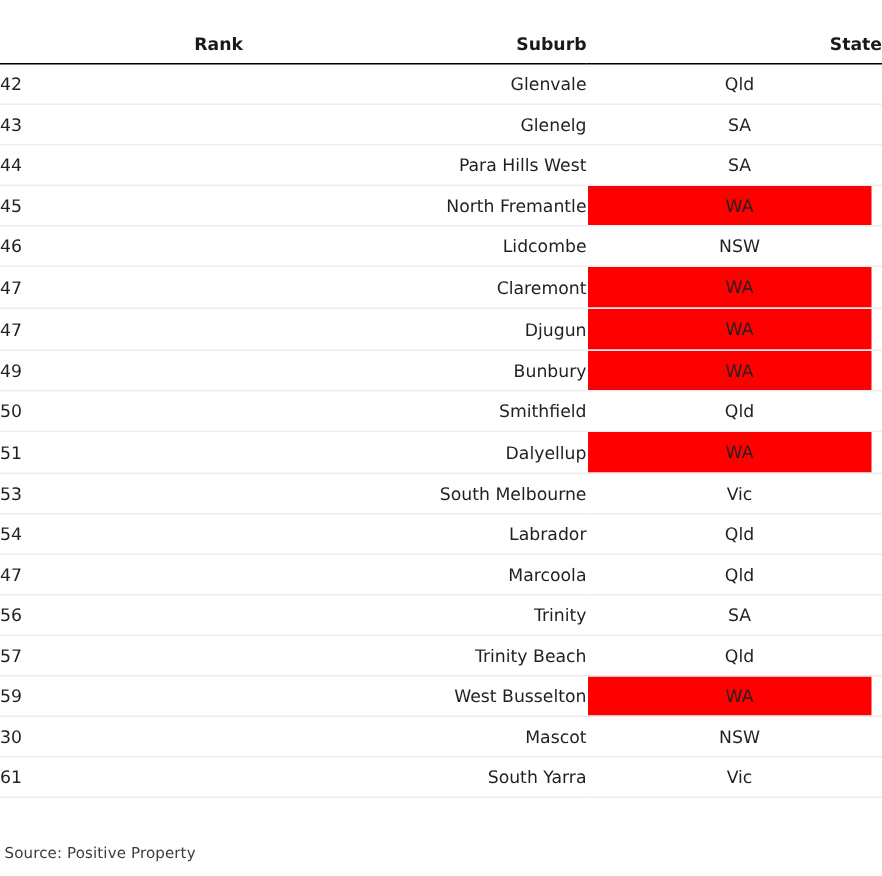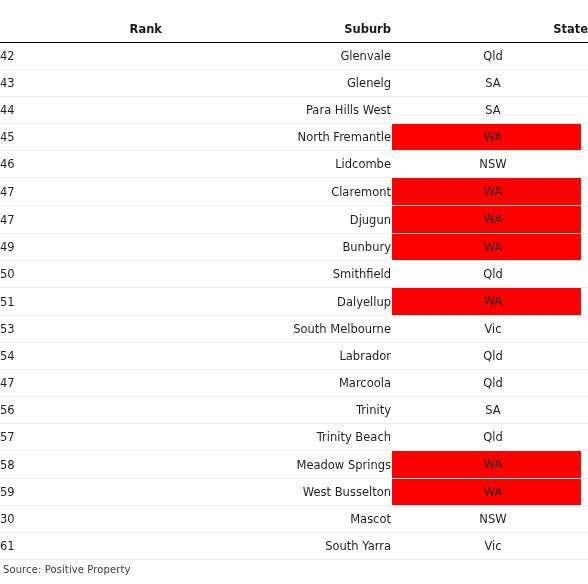--- a/index.html
+++ b/index.html
@@ -204,27 +204,20 @@
           </td>
         </tr>
         <tr class="data-row">
           <td class="c-rank">57</td>
           <td class="c-sub">Trinity Beach</td>
           <td class="c-state">
             <span class="state-fill">Qld</span>
           </td>
         </tr>
         <tr class="data-row">
-          <td class="c-rank">58</td>
-          <td class="c-sub">Meadow Springs</td>
-          <td class="c-state">
-            <span class="state-fill hl" style="background: rgb(255, 0, 0); height: 27px;">WA</span>
-          </td>
-        </tr>
-        <tr class="data-row">
           <td class="c-rank">59</td>
           <td class="c-sub">West Busselton</td>
           <td class="c-state">
             <span class="state-fill hl" style="background: rgb(255, 0, 0);">WA</span>
           </td>
         </tr>
         <tr class="data-row">
           <td class="c-rank">30</td>
           <td class="c-sub">Mascot</td>
           <td class="c-state">

